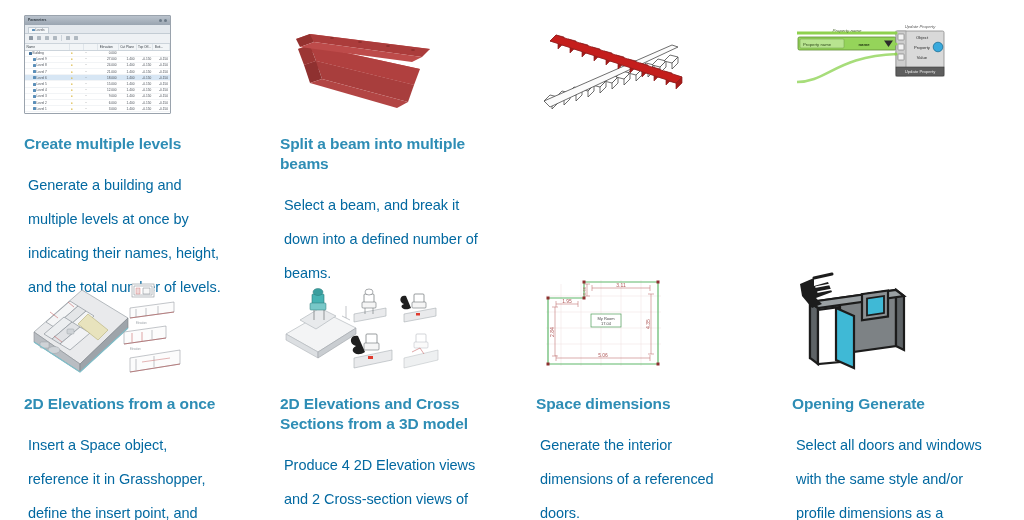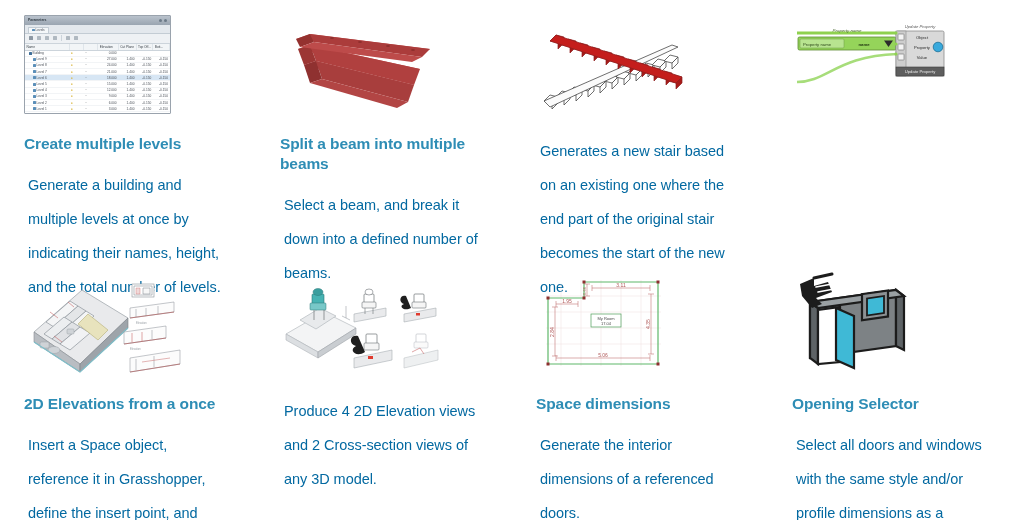--- a/index.html
+++ b/index.html
@@ -422,21 +422,20 @@
               <path d="M118 66 L124 60 L124 66 L118 72 Z" fill="#a81a18"></path>
             <path d="M122 68 L128 62 L136 64 L130 70 Z"></path>
               <path d="M130 70 L136 64 L136 70 L130 76 Z" fill="#a81a18"></path>
             <path d="M132 72 L138 66 L146 68 L140 74 Z"></path>
               <path d="M140 74 L146 68 L146 74 L140 80 Z" fill="#a81a18"></path>
           </g>
           <path d="M14 32 L20 26 L146 68 L140 74 Z" fill="#c41e1c"></path>
         </g>
       </svg>
     </div>
-    <p class="card-desc">Generates a new stair based on an existing one where the end part of the original stair becomes the start of the new one.</p>
   </div>
 
   <div class="card">
     <div class="thumb">
       <svg class="gh-wrap" viewBox="0 0 160 100">
         <path d="M5 19 L105 19" stroke="#8fd14f" stroke-width="3" fill="none"></path>
         <path d="M5 68 C 35 68, 45 42, 105 40" stroke="#a7dd7a" stroke-width="2.6" fill="none"></path>
         <text x="55" y="18" font-size="4.4" fill="#4e6b33" font-style="italic" text-anchor="middle" font-family="Liberation Sans, sans-serif">Property name</text>
         <g>
           <rect x="6" y="23" width="98" height="13" rx="1.5" fill="#95d45a" stroke="#5d8c33" stroke-width="0.8"></rect>
@@ -576,20 +575,21 @@
           <rect x="88" y="84" width="5" height="3" fill="#e03b2f"></rect>
         </g>
         <g>
           <path d="M124 86 L158 78 L158 88 L124 96 Z" fill="#eef0f1" stroke="#bfc4c8" stroke-width="0.6"></path>
           <rect x="136" y="62" width="10" height="9" rx="1" fill="#ffffff" stroke="#b6bbc0" stroke-width="0.6"></rect>
           <rect x="134" y="70" width="14" height="6" rx="1" fill="#fafafa" stroke="#b6bbc0" stroke-width="0.5"></rect>
           <path d="M132 80 L140 76 L144 82" stroke="#c96a6a" stroke-width="0.6" fill="none"></path>
         </g>
       </svg>
     </div>
+    <h3 class="card-title">2D Elevations and Cross Sections from a 3D model</h3>
     <p class="card-desc">Produce 4 2D Elevation views and 2 Cross-section views of any 3D model.</p>
   </div>
 
   <div class="card">
     <div class="thumb">
       <svg class="dim-wrap" viewBox="0 0 135 100">
         <g stroke="#efdede" stroke-width="0.5">
           <path d="M25 10 L25 92 M45 6 L45 92 M65 6 L65 92 M85 6 L85 92 M105 6 L105 92"></path>
           <path d="M10 22 L125 22 M10 38 L125 38 M10 54 L125 54 M10 70 L125 70"></path>
         </g>
@@ -652,17 +652,17 @@
           <rect x="70" y="32" width="26" height="26" fill="#8c9194" stroke="#1c1c1c" stroke-width="2.2" transform="skewY(-8)"></rect>
           <rect x="75" y="37" width="17" height="17" fill="#3fb9d6" stroke="#1c1c1c" stroke-width="1.8" transform="skewY(-8)"></rect>
         </g>
         <g>
           <path d="M8 12 L22 6 L22 14 L36 10 L40 20 L24 26 L30 32 L20 36 L10 24 Z" fill="#1c1c1c"></path>
           <path d="M24 10 L38 7 M24 15 L40 12 M26 20 L42 17" stroke="#ffffff" stroke-width="1.6" stroke-linecap="round"></path>
           <path d="M22 6 L40 2" stroke="#1c1c1c" stroke-width="3" stroke-linecap="round"></path>
         </g>
       </svg>
     </div>
-    <h3 class="card-title">Opening Selector</h3>
+    <h3 class="card-title">Opening Generate</h3>
     <p class="card-desc">Select all doors and windows with the same style and/or profile dimensions as a referenced one.</p>
   </div>
 
 </div>
 
 </body></html>

